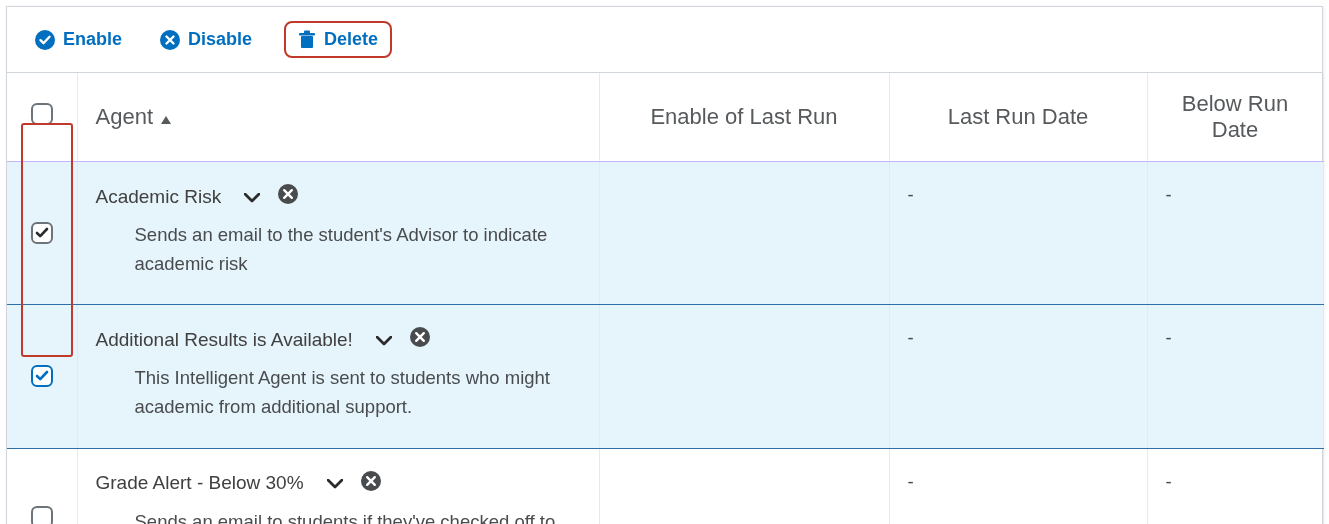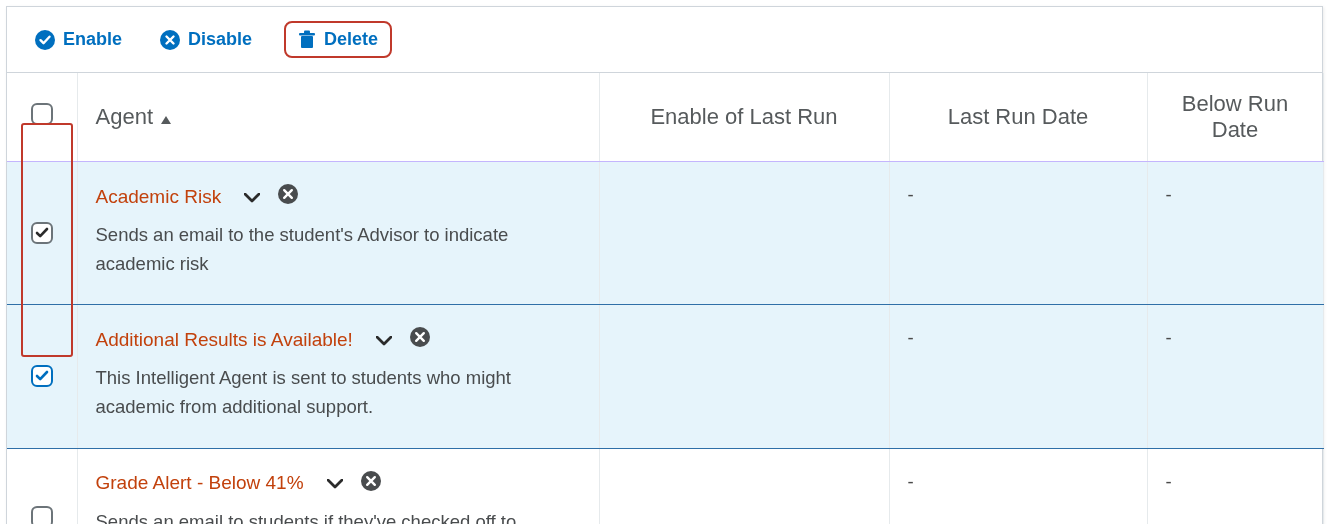--- a/index.html
+++ b/index.html
@@ -68,31 +68,32 @@
     border-bottom: 1px solid #cfd5db;
     border-right: 1px solid #e6eaec;
     font-size: 18.5px;
     color: #4a4a4a;
   }
   tbody td.checkcell { text-align: center; vertical-align: middle; padding-top: 0; padding-bottom:0; }
   tbody tr.selected td { background: #e6f4fb; }
   tbody tr.selected td { border-bottom: 1px solid #2f6fa7; border-top: 1px solid #2f6fa7; }
   tbody tr:last-child td { border-bottom: none; }
   .agent-link {
-    color: #c2410c;
+    color: #404040;
     font-size: 19px;
     font-weight: 400;
     cursor: pointer;
     display: inline-block;
     vertical-align: middle;
   }
   .desc {
     margin-top: 12px;
     line-height: 1.55;
     color: #494c4e;
+    margin-left: 39px;
   }
   .row-icons { display: inline-flex; align-items: center; gap: 18px; margin-left: 18px; vertical-align: middle; }
   .sort-caret { margin-left: 2px; }
   .checkbox {
     width: 22px; height: 22px;
     border: 2px solid #6c7479;
     border-radius: 6px;
     display: inline-flex;
     align-items: center; justify-content: center;
     background: #fff;
@@ -239,21 +240,21 @@
         <td>-</td>
       </tr>
 
       <tr>
         <td class="checkcell">
           <span class="checkbox">
             
           </span>
         </td>
         <td>
-          <span class="agent-link">Grade Alert - Below 41%</span>
+          <span class="agent-link">Grade Alert - Below 30%</span>
           <span class="row-icons">
             <span>
               <svg width="16" height="10" viewBox="0 0 16 10">
                   <path d="M1 1 L8 8 L15 1" stroke="#2b2b2b" stroke-width="2.8" fill="none" stroke-linecap="round" stroke-linejoin="round"></path>
                 </svg>
             </span>
             <span>
               <svg width="20" height="20" viewBox="0 0 20 20">
                   <circle cx="10" cy="10" r="10" fill="#494c4e"></circle>
                   <path d="M6.2 6.2 l7.6 7.6 M13.8 6.2 l-7.6 7.6" stroke="#fff" stroke-width="2.4" stroke-linecap="round"></path>

